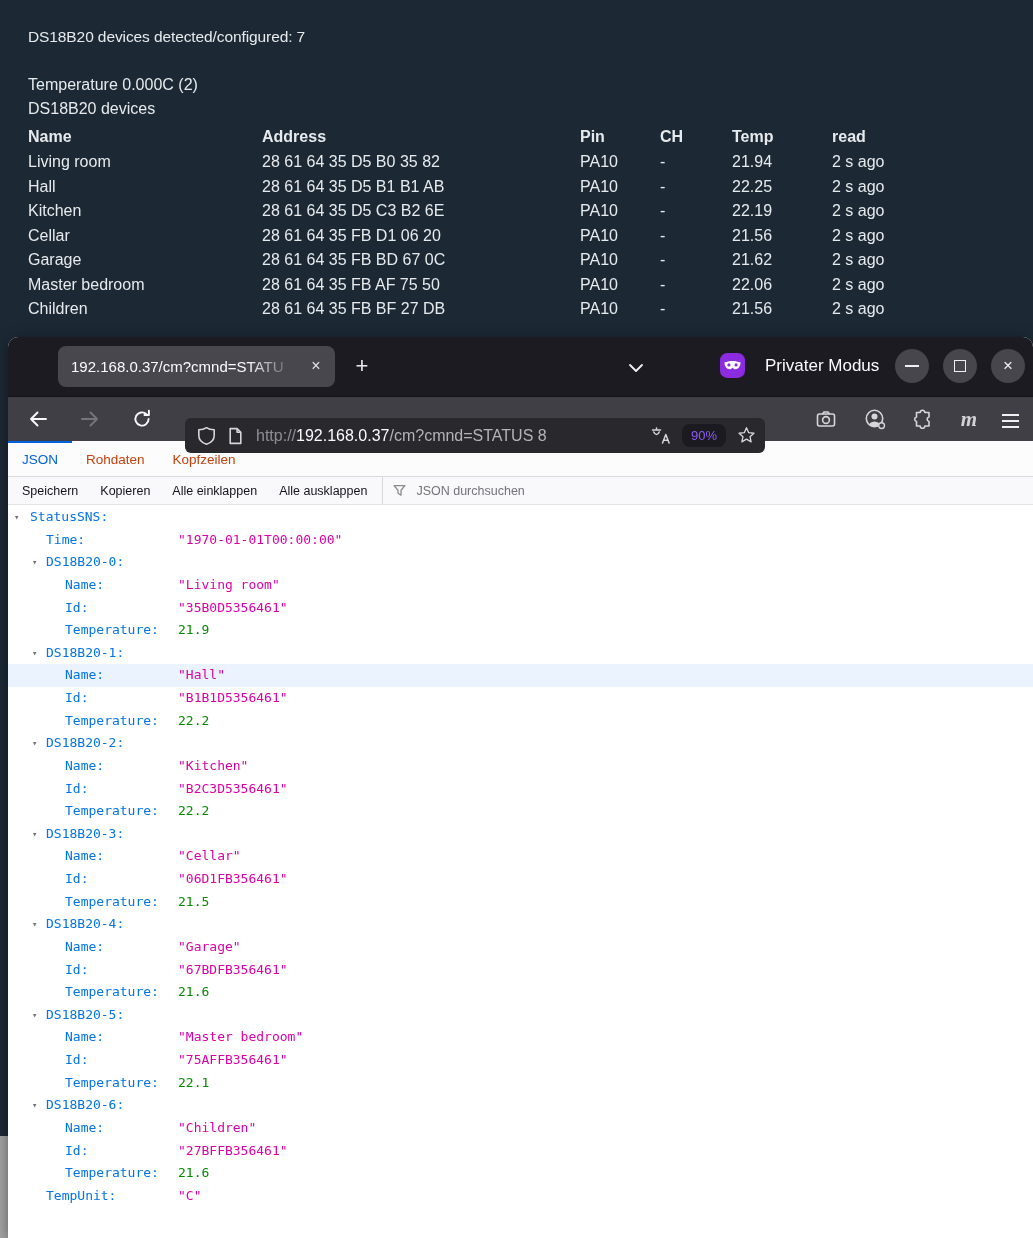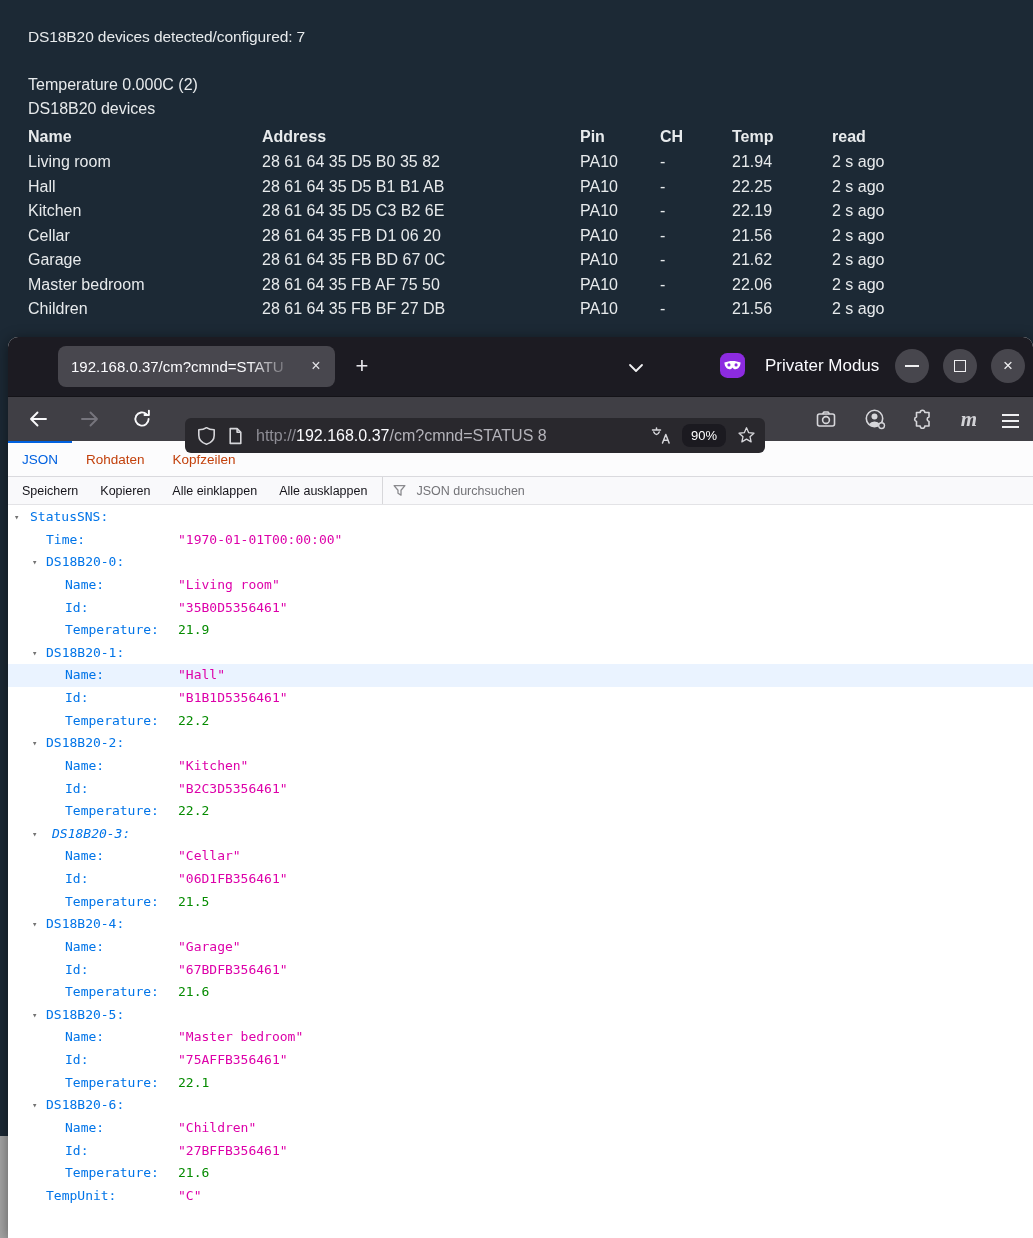--- a/index.html
+++ b/index.html
@@ -47,21 +47,21 @@
 
   
   .navbar{position:relative;height:45px;background:#403f45;border-top:1px solid #141318;box-sizing:border-box;}
   .nbtn{position:absolute;top:10px;width:24px;height:24px;}
   .urlbar{position:absolute;left:177px;top:5px;width:580px;height:35px;border-radius:6px;background:#29282d;
           display:flex;align-items:center;padding:0 8px 0 12px;box-sizing:border-box;margin-top:16px;}
   .url-text{font-size:16px;margin-left:4px;white-space:nowrap;}
   .u-scheme{color:#8f8e96;}
   .u-host{color:#fbfbfe;}
   .u-path{color:#b4b3ba;}
-  .zoom-chip{background:#1b1a20;color:#ffffff;font-size:13px;border-radius:8px;padding:4px 9px;margin:0 10px;}
+  .zoom-chip{background:#1b1a20;color:#8b5cf6;font-size:13px;border-radius:8px;padding:4px 9px;margin:0 10px;}
   .nav-right{position:absolute;right:14px;top:10px;display:flex;gap:25px;align-items:center;}
   .m-ext{font-family:"Liberation Serif",serif;font-style:italic;font-weight:bold;font-size:21px;
          color:#d2d2d6;line-height:24px;}
   .menu-icon{display:flex;flex-direction:column;gap:4px;padding-top:4px;}
   .menu-icon div{width:17px;height:2px;background:#f0f0f2;}
 
   
   .vtabs{height:36px;background:#fcfcfd;border-bottom:1px solid #dadade;display:flex;box-sizing:border-box;}
   .vtab{padding:0 14px;line-height:34px;font-size:13.5px;color:#c2410c;border-top:2px solid transparent;box-sizing:border-box;}
   .vtab.active{color:#0061e0;border-top:2px solid #0061e0;}
@@ -340,21 +340,21 @@
         <div class="json-row">
           <span class="jkey" style="left: 57px;">Id:</span>
           <span class="jval str">"B2C3D5356461"</span>
         </div>
         <div class="json-row">
           <span class="jkey" style="left: 57px;">Temperature:</span>
           <span class="jval num">22.2</span>
         </div>
         <div class="json-row">
           <span class="twisty" style="left: 24px;">▾</span>
-          <span class="jkey" style="left: 44px; font-style: italic;">DS18B20-3:</span>
+          <span class="jkey" style="left: 38px;">DS18B20-3:</span>
         </div>
         <div class="json-row">
           <span class="jkey" style="left: 57px;">Name:</span>
           <span class="jval str">"Cellar"</span>
         </div>
         <div class="json-row">
           <span class="jkey" style="left: 57px;">Id:</span>
           <span class="jval str">"06D1FB356461"</span>
         </div>
         <div class="json-row">

